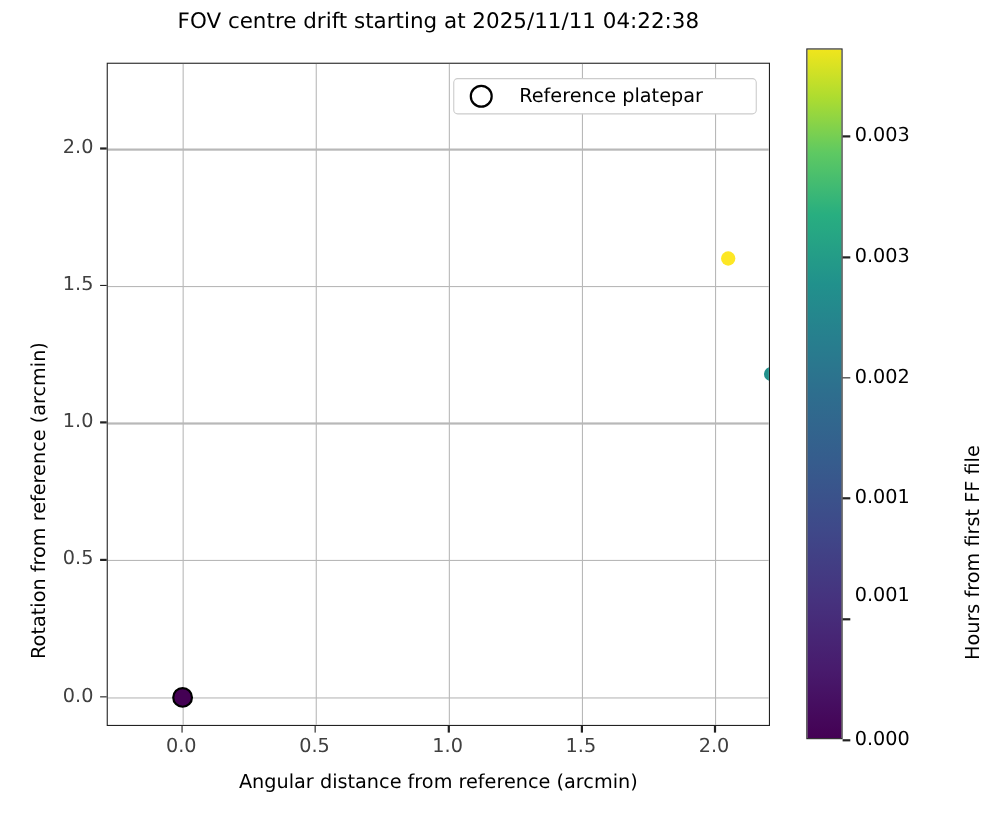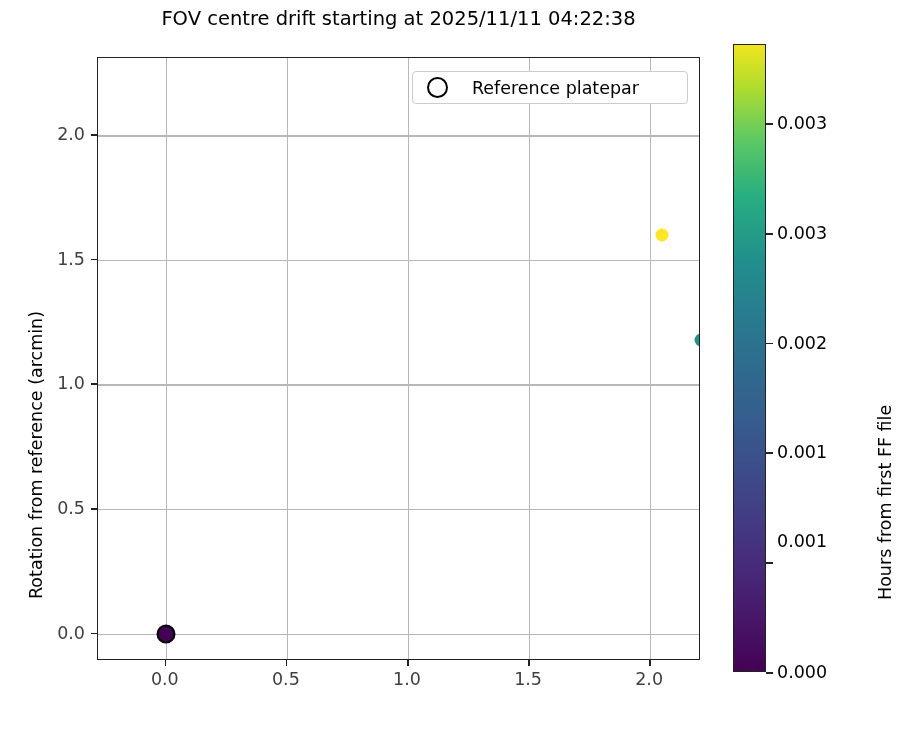--- a/index.html
+++ b/index.html
@@ -162,20 +162,21 @@
       <div class="gridline h" style="top: 575.591px;"></div>
       <div class="gridline h" style="top: 451.004px;"></div>
       <div class="gridline h" style="top: 326.417px;"></div>
       <div class="gridline h" style="top: 201.831px;"></div>
       <div class="gridline h" style="top: 77.2438px;"></div>
       <div class="pt pt-ref" style="left: 67.8072px; top: 575.591px; background: rgb(68, 1, 84);"></div>
       <div class="pt" style="width: 13px; height: 13px; left: 564.253px; top: 176.913px; background: rgb(253, 231, 37);"></div>
       <div class="pt" style="width: 13px; height: 13px; left: 603px; top: 281.566px; background: rgb(33, 145, 140);"></div>
     </div>
 
+  <div class="xlabel">Angular distance from reference (arcmin)</div>
   <div class="ylabel">Rotation from reference (arcmin)</div>
 
   <div id="legend">
     <span class="legend-marker"></span>
     <span class="legend-label">Reference platepar</span>
   </div>
 
   <div id="cbar"></div>
   <div id="cbar-title">Hours from first FF file</div>
 

